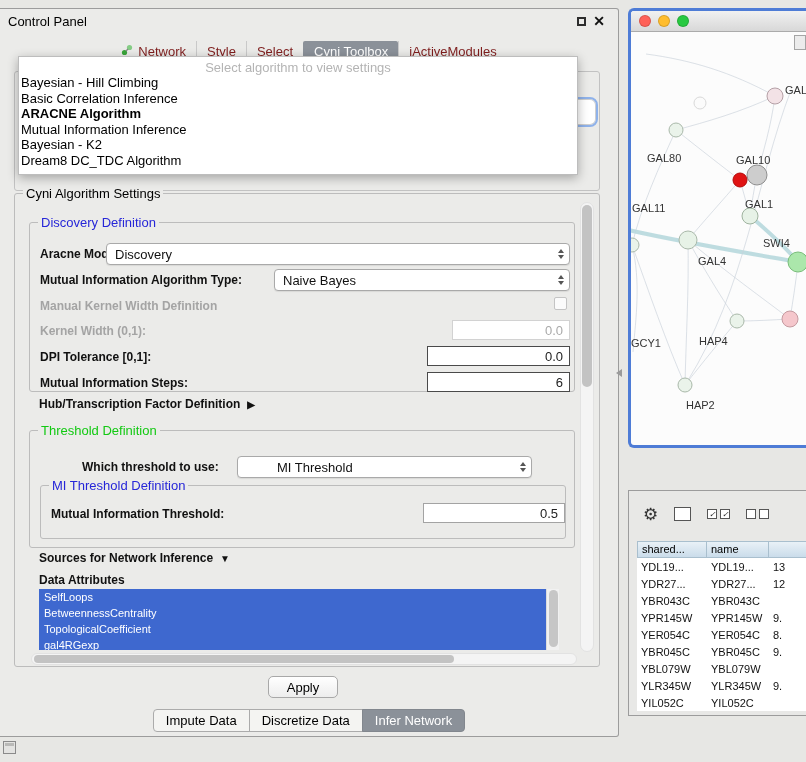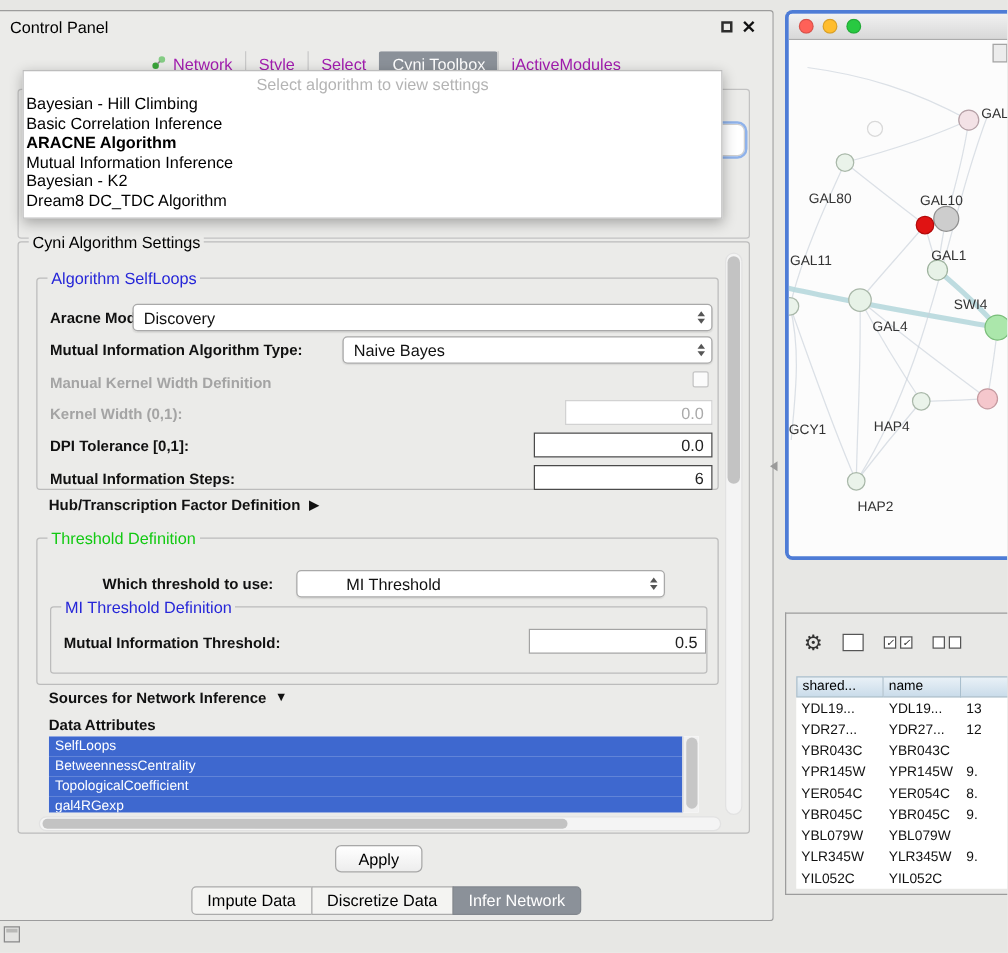--- a/index.html
+++ b/index.html
@@ -11,21 +11,21 @@
   #control-panel { position:absolute; left:0; top:8px; width:619px; height:729px;
     background:#ebebe9; border:1px solid #9c9c9c; border-left:none; border-radius:0 3px 3px 0; }
   .cp-titlebar { position:relative; height:26px; }
   .cp-title { position:absolute; left:8px; top:5px; font-size:13px; color:#000; }
   .cp-float { position:absolute; right:32px; top:8px; width:9px; height:9px; border:2px solid #2d2d2d; }
   .cp-close { position:absolute; right:13px; top:4px; font-size:14px; font-weight:bold; color:#111; cursor:default; }
 
   .cp-tabbar { position:absolute; left:0; top:30px; width:100%; height:24px;
     display:flex; justify-content:center; align-items:center; }
   .cp-tab { font-size:13px; padding:3px 10px; display:flex; align-items:center; gap:5px;
-    border-left:1px solid #c9c9c9; color:#a21caf; white-space:nowrap; }
+    border-left:1px solid #c9c9c9; color:#7f1d1d; white-space:nowrap; }
   .cp-tab:first-child { border-left:none; }
   .cp-tab.selected { background:#8b9199; color:#fff; border-radius:2px; border-left-color:transparent; }
 
   
   #cyni-hidden-group { position:absolute; left:14px; top:62px; width:586px; height:120px;
     border:1px solid #c2c2c2; border-radius:3px; }
   #combo-fragment { position:absolute; left:540px; top:88px; width:58px; height:30px;
     background:#fff; border:2px solid #8fb2ea; border-radius:8px; box-shadow:inset 0 0 0 1px #cfcfcf; }
 
   
@@ -195,21 +195,21 @@
           <div class="popup-item">Mutual Information Inference</div>
           <div class="popup-item">Bayesian - K2</div>
           <div class="popup-item">Dream8 DC_TDC Algorithm</div>
         </div>
     </div>
 
     <div id="settings-group" class="group">
       <span class="legend">Cyni Algorithm Settings</span>
 
       <div id="alg-group" class="group">
-        <span class="legend blue">Algorithm SelfLoops</span>
+        <span class="legend blue">Discovery Definition</span>
 
         <span class="lbl" id="lbl-aracne">Aracne Mode:</span>
         <div class="combo" id="combo-aracne">
           <span>Discovery</span>
           <span class="arrows">
               <i class="up"></i>
               <i class="dn"></i>
             </span>
         </div>
 

